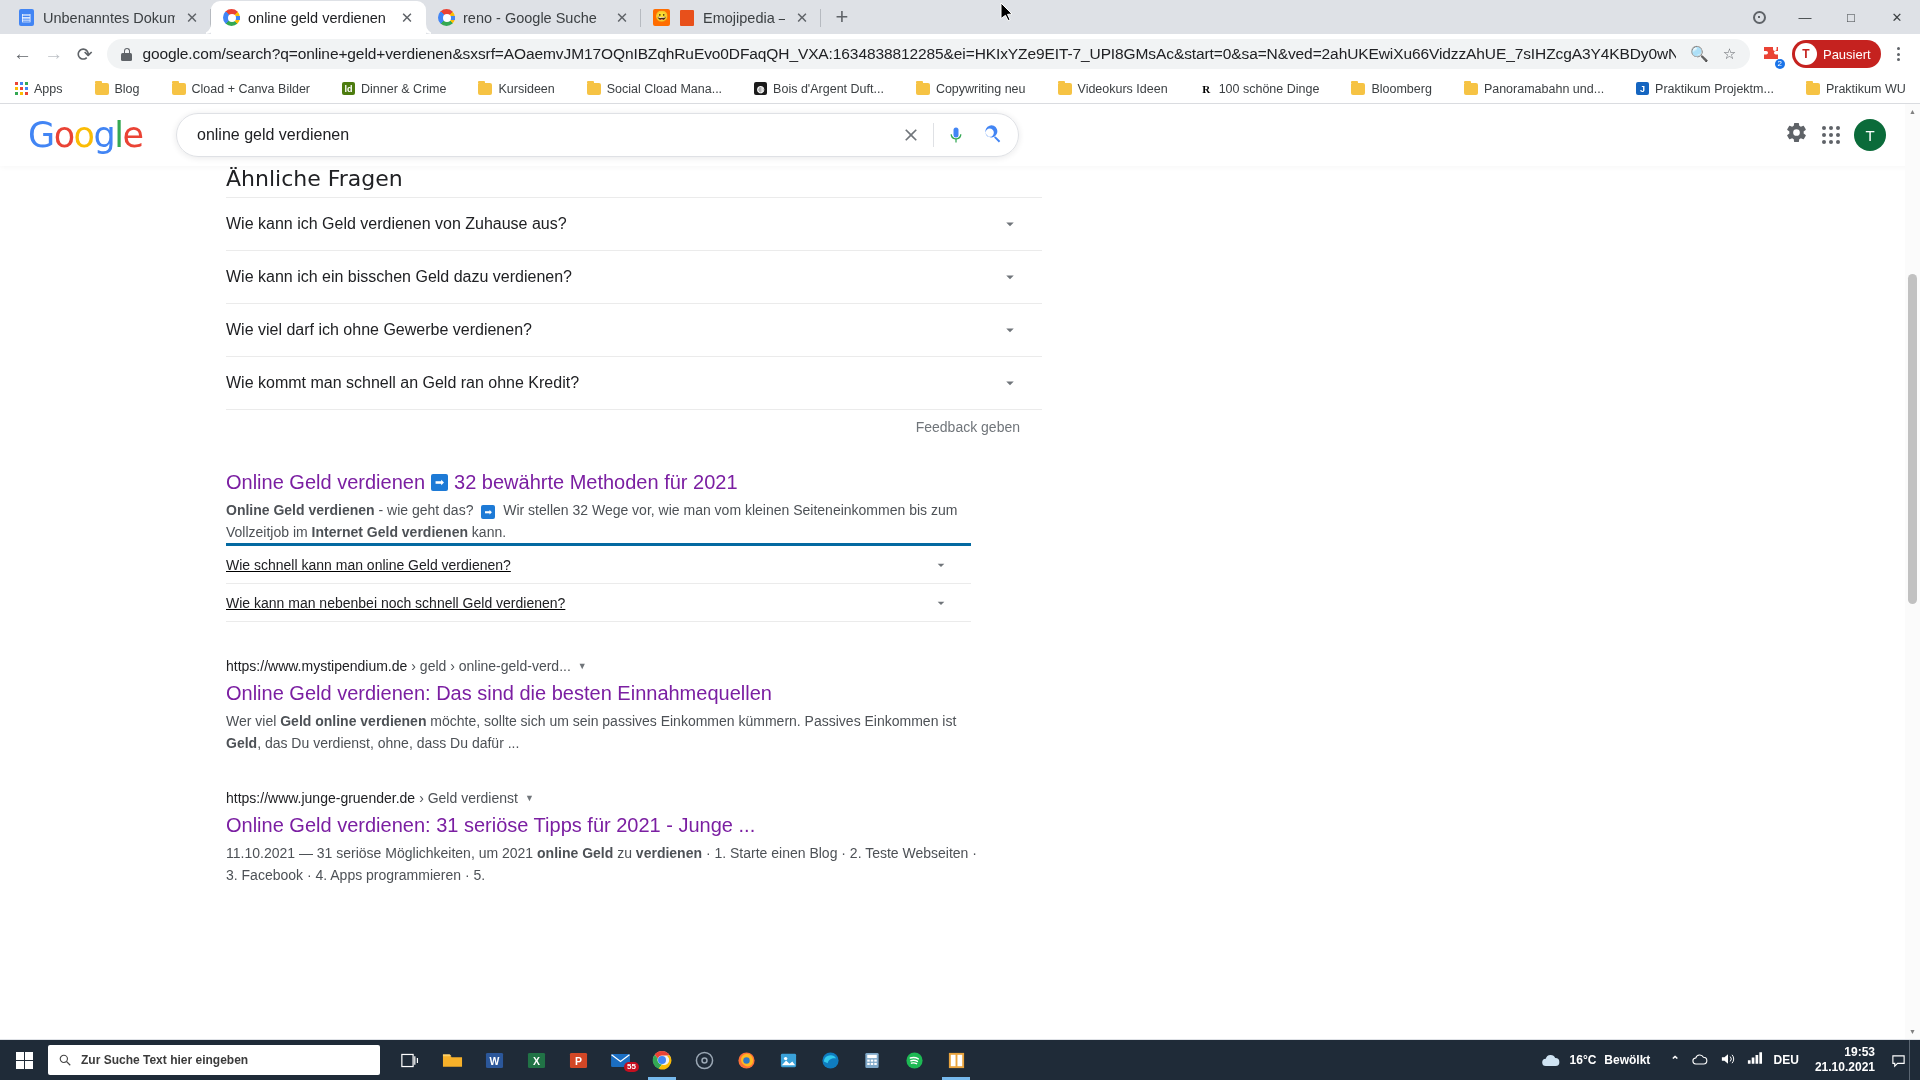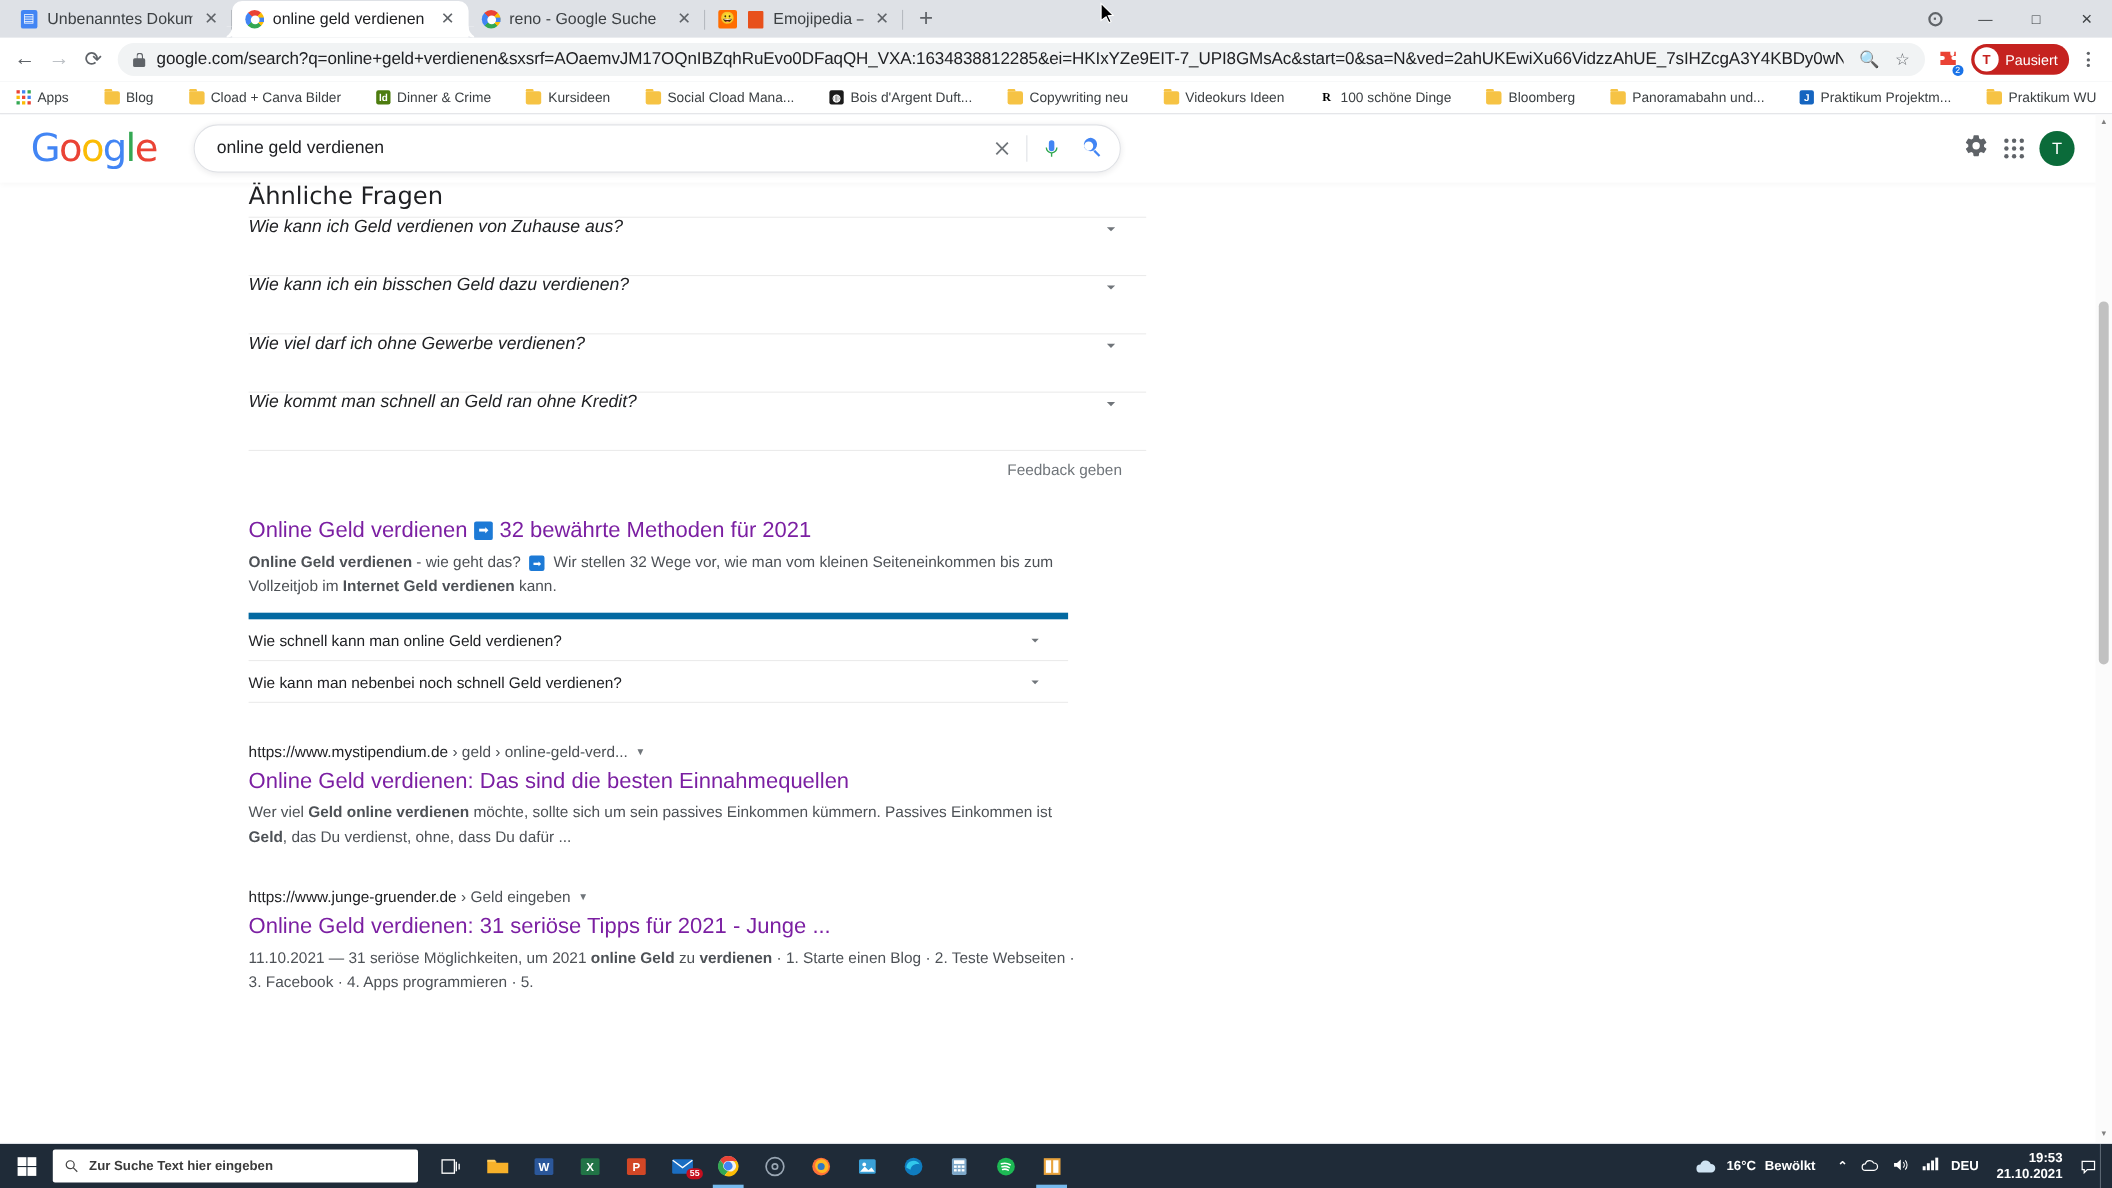--- a/index.html
+++ b/index.html
@@ -115,37 +115,37 @@
   .gapps { width:18px; height:18px; display:grid; grid-template-columns:repeat(3,4px); grid-template-rows:repeat(3,4px); gap:3px; }
   .gapps i { width:4px; height:4px; background:#5f6368; border-radius:50%; display:block; }
   .gavatar { width:32px; height:32px; border-radius:50%; background:#0b6b3a; color:#fff; display:flex; align-items:center; justify-content:center; font-size:15px; }
 
   .results { position:absolute; top:62px; left:0; right:0; bottom:0; padding-left:226px; }
   .col { width:816px; }
 
   .paa-heading { font-size:22px; color:#202124; padding-top:0px; margin-bottom:6px; font-family:"DejaVu Sans", sans-serif; }
   .paa-block { width:816px; border-top:1px solid #ebebeb; }
   .paa-item {
-    height:53px; display:flex; align-items:flex-start; justify-content:space-between;
-    border-bottom:1px solid #ebebeb; font-size:16px; color:#202124; padding-right:22px;font-style:italic;
+    height:53px; display:flex; align-items:center; justify-content:space-between;
+    border-bottom:1px solid #ebebeb; font-size:16px; color:#202124; padding-right:22px;
   }
   .chev { width:20px; height:20px; color:#70757a; font-size:13px; display:flex; align-items:center; justify-content:center; }
   .paa-feedback { width:816px; display:flex; justify-content:flex-end; font-size:14px; color:#70757a; padding:9px 22px 0 0; }
 
   .result { margin-top:34px; width:750px; }
   .res-url { font-size:14px; color:#202124; line-height:20px; display:flex; align-items:center; gap:4px; }
   .res-url .crumb { color:#4d5156; }
   .res-url .arrow-dd { color:#70757a; font-size:9px; margin-left:3px; }
   .res-title { font-size:20px; line-height:26px; color:#7b1fa2; margin-top:4px; display:flex; align-items:center; gap:0; flex-wrap:wrap; }
   .arrow-emoji { display:inline-flex; align-items:center; justify-content:center; width:17px; height:17px; background:#1d7ad6; color:#fff; font-size:11px; border-radius:2px; margin:0 6px; }
   .arrow-emoji.sm { width:14px; height:14px; font-size:9px; margin:0 4px; }
   .res-snip { font-size:14px; line-height:22px; color:#4d5156; margin-top:4px; width:760px; }
   .res-snip b { color:#4d5156; font-weight:bold; }
 
-  .sub-paa { width:745px; margin-top:14px; border-top:6px solid #0369a1; }
+  .sub-paa { width:745px; border-top:3px solid #0369a1;text-decoration:underline; }
   .sub-paa-item { height:38px; display:flex; align-items:center; justify-content:space-between; border-bottom:1px solid #ebebeb; font-size:14px; color:#202124; padding-right:20px; }
 
   
   .pg-scroll { position:absolute; right:0; top:0; width:15px; bottom:0; background:#fbfbfb; z-index:6; }
   .pg-scroll .thumb { position:absolute; left:3px; width:9px; border-radius:5px; background:#c1c1c1; top:170px; height:330px; }
   .pg-scroll .up, .pg-scroll .dn { position:absolute; left:0; width:15px; height:15px; display:flex; align-items:center; justify-content:center; color:#808080; font-size:7px; }
   .pg-scroll .up { top:0; } .pg-scroll .dn { bottom:0; }
 
   
   #taskbar { position:absolute; left:0; top:1040px; width:1920px; height:40px; background:#1f2b38; display:flex; align-items:center;font-weight:bold; }
@@ -475,21 +475,21 @@
             <span>Online Geld verdienen: Das sind die besten Einnahmequellen</span>
           </div>
           <div class="res-snip">
             <span>Wer viel </span><b>Geld online verdienen</b><span> möchte, sollte sich um sein passives Einkommen kümmern. Passives Einkommen ist </span><b>Geld</b><span>, das Du verdienst, ohne, dass Du dafür ...</span>
           </div>
         </div>
 
         <div class="result">
           <div class="res-url">
             <span>https://www.junge-gruender.de</span>
-            <span class="crumb">› Geld eingeben</span>
+            <span class="crumb">› Geld verdienst</span>
             <span class="arrow-dd">▼</span>
           </div>
           <div class="res-title">
             <span>Online Geld verdienen: 31 seriöse Tipps für 2021 - Junge ...</span>
           </div>
           <div class="res-snip">
             <span>11.10.2021 — 31 seriöse Möglichkeiten, um 2021 </span><b>online Geld</b><span> zu </span><b>verdienen</b><span> · 1. Starte einen Blog · 2. Teste Webseiten · 3. Facebook · 4. Apps programmieren · 5.</span>
           </div>
         </div>
 

